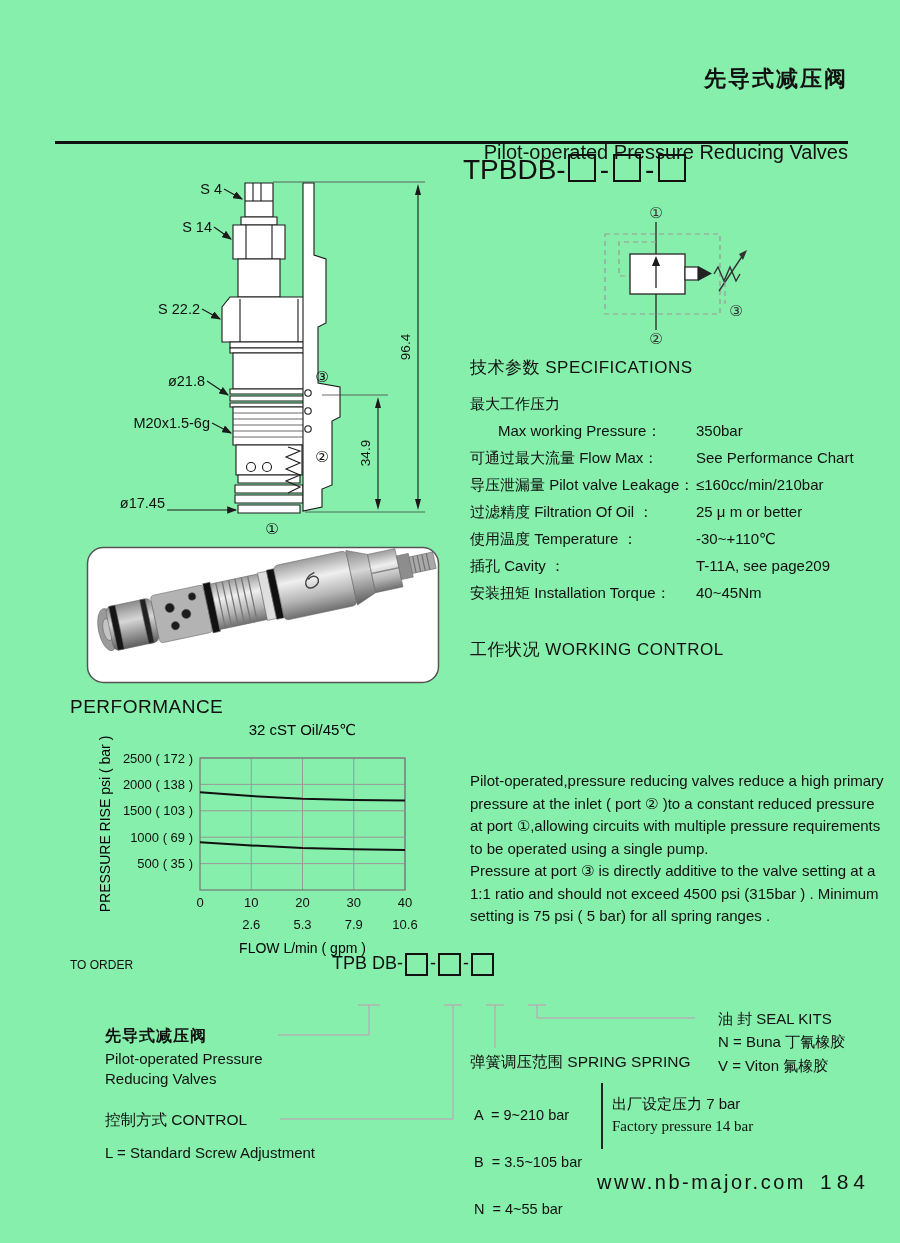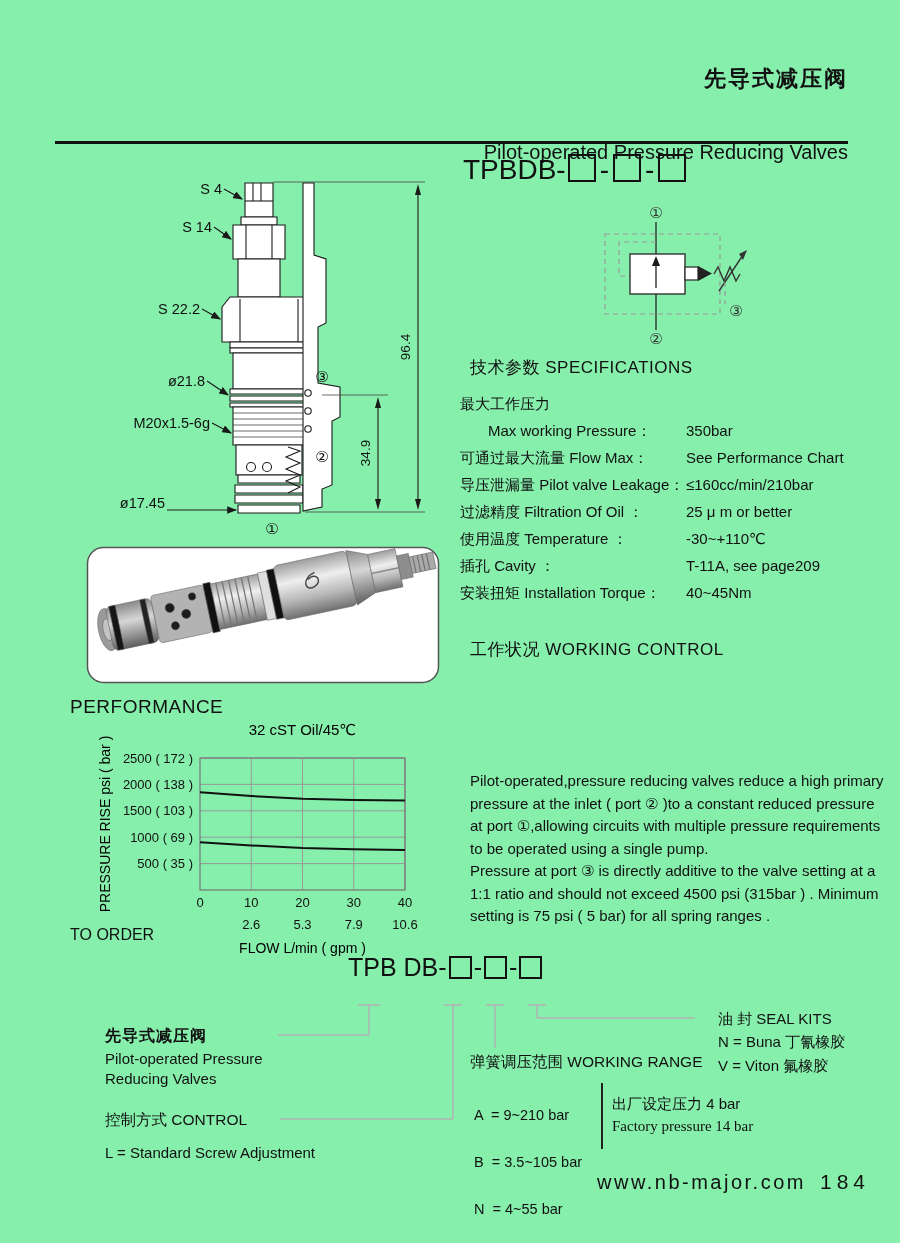--- a/index.html
+++ b/index.html
@@ -6,28 +6,28 @@
   .page{position:relative;width:900px;height:1243px;background:#86efac;margin:0 auto;
         font-family:"Liberation Sans","DejaVu Sans",sans-serif;color:#111;overflow:hidden;}
   .abs{position:absolute;}
   .title-zh{right:52px;top:64px;font-size:22px;font-weight:bold;letter-spacing:2px;}
   .title-en{right:52px;top:101px;font-size:20px;margin-top:40px;}
   .rule{left:55px;right:52px;top:141px;height:3px;background:#111;}
   .model-code{left:463px;top:154px;font-size:28px;display:flex;align-items:flex-start;}
   .model-code .box{display:inline-block;width:24px;height:24px;border:2.5px solid #111;margin:0 2px;}
   .model-code .dash{margin:0 2px;}
   .sec-head{font-size:17px;letter-spacing:.5px;}
-  .spec-rows{left:460px;top:390px;width:418px;font-size:15px;}
+  .spec-rows{left:470px;top:390px;width:418px;font-size:15px;}
   .spec-row{display:grid;grid-template-columns:226px 1fr;line-height:27px;}
   .spec-row.indent .lab{padding-left:28px;}
   .wp-text{width:420px;font-size:15px;line-height:22.5px;}
   .wp-text p{margin:0;}
   .perf-head{left:70px;top:696px;font-size:19px;letter-spacing:.5px;}
-  .to-head{left:70px;top:926px;font-size:16px;}
-  .to-code{left:348px;top:953px;font-size:25px;display:flex;align-items:center;}
+  .to-head{left:70px;top:958px;font-size:12px;}
+  .to-code{left:332px;top:953px;font-size:18px;display:flex;align-items:flex-start;}
   .to-code .box{display:inline-block;width:19px;height:19px;border:2px solid #111;margin:0 2px;}
   .blk-zh-bold{font-size:16px;font-weight:bold;letter-spacing:1px;}
   .blk{font-size:15px;line-height:20px;}
   .spring-opts{white-space:pre;font-size:14.5px;line-height:15.8px;}
   .divider{left:601px;top:1083px;width:2px;height:66px;background:#222;}
   .footer{right:30px;top:1170px;display:flex;align-items:baseline;}
   .footer .url{font-size:20px;letter-spacing:2.5px;}
   .footer .pg{font-size:21px;letter-spacing:5px;margin-left:14px;}
   
   .grid{stroke:#999;stroke-width:1;}
@@ -321,30 +321,30 @@
   </svg>
 
   <div class="abs blk-zh-bold" style="left:105px;top:1026px;">先导式减压阀</div>
   <div class="abs blk" style="left:105px;top:1049px;">
     <div>Pilot-operated Pressure</div>
     <div>Reducing Valves</div>
   </div>
   <div class="abs blk" style="left:105px;top:1110px;font-size:15.5px;">控制方式 CONTROL</div>
   <div class="abs blk" style="left:105px;top:1143px;">L = Standard Screw Adjustment</div>
 
-  <div class="abs blk" style="left:470px;top:1052px;font-size:15.5px;">弹簧调压范围 WORKING RANGE</div>
+  <div class="abs blk" style="left:470px;top:1052px;font-size:15.5px;">弹簧调压范围 SPRING SPRING</div>
   <div class="abs spring-opts" style="left:474px;top:1076px;">
     <div>A  = 9~210 bar</div>
     <div>B  = 3.5~105 bar</div>
     <div>N  = 4~55 bar</div>
     
     
   </div>
   <div class="abs divider"></div>
-  <div class="abs blk" style="left:612px;top:1094px;">出厂设定压力 4 bar</div>
+  <div class="abs blk" style="left:612px;top:1094px;">出厂设定压力 7 bar</div>
   <div class="abs blk" style="left:612px;top:1116px;font-family:Liberation Serif, serif;">Factory pressure 14 bar</div>
 
   <div class="abs blk" style="left:718px;top:1009px;">油 封 SEAL KITS</div>
   <div class="abs blk" style="left:718px;top:1032px;">N = Buna 丁氰橡胶</div>
   <div class="abs blk" style="left:718px;top:1056px;">V = Viton 氟橡胶</div>
 
   <div class="abs footer">
     <span class="url">www.nb-major.com</span>
     <span class="pg">184</span>
   </div>

